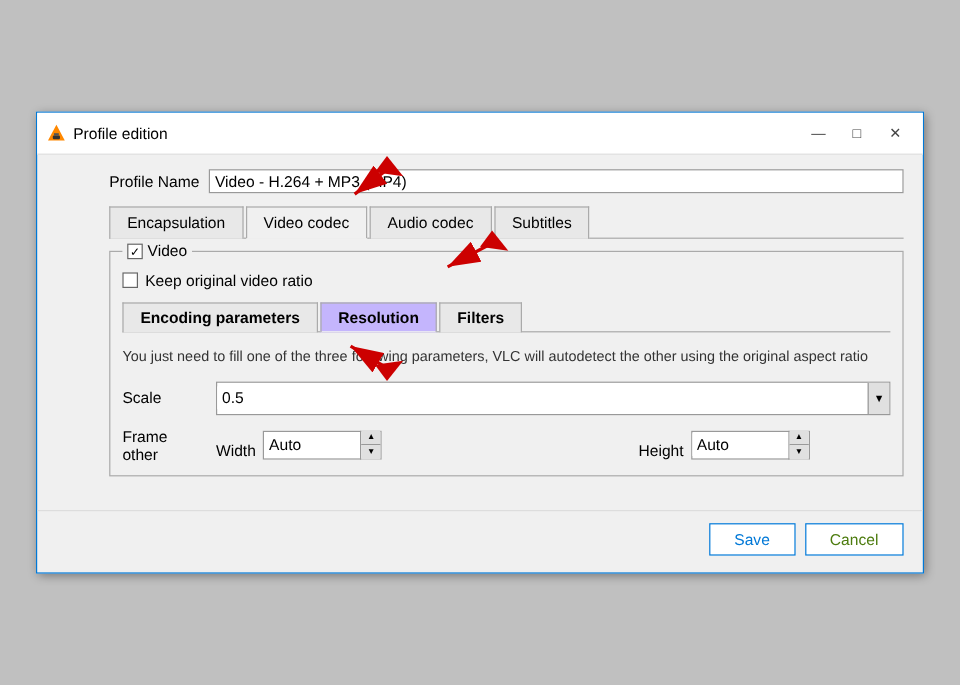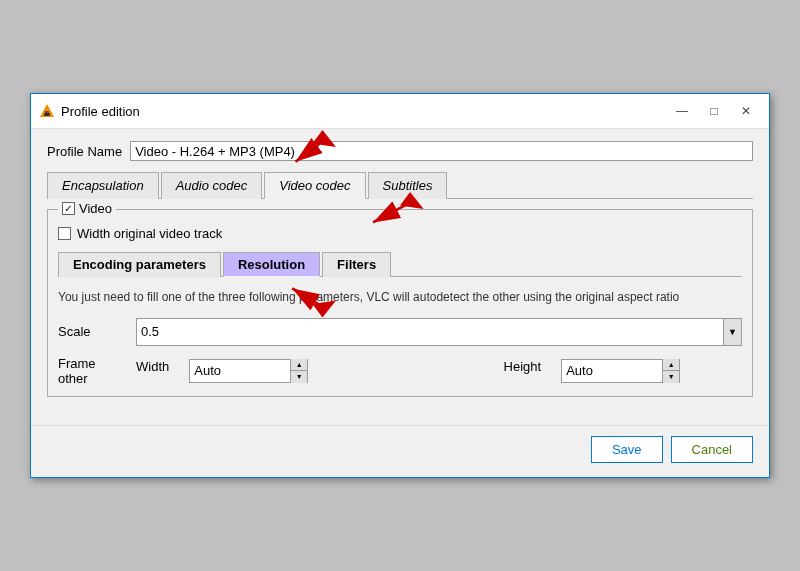--- a/index.html
+++ b/index.html
@@ -45,20 +45,21 @@
       cursor: pointer;
       display: flex;
       align-items: center;
       justify-content: center;
       font-size: 12px;
       color: #444;
     }
 
     .content {
       padding: 12px 16px;
+      margin-left: 44px;
     }
 
     .profile-name-row {
       display: flex;
       align-items: center;
       gap: 8px;
       margin-bottom: 10px;
     }
     .profile-name-label {
       white-space: nowrap;
@@ -71,21 +72,20 @@
       padding: 2px 4px;
       font-size: 13px;
       background: #fff;
     }
 
     
     .top-tabs {
       display: flex;
       border-bottom: 1px solid #aaa;
       margin-bottom: 10px;
-      font-style: italic;
     }
     .top-tab {
       padding: 5px 14px;
       border: 1px solid #aaa;
       border-bottom: none;
       background: #e8e8e8;
       cursor: pointer;
       font-size: 13px;
       margin-right: 2px;
       position: relative;
@@ -105,21 +105,21 @@
       position: relative;
       margin-bottom: 12px;
     }
     .video-section-legend {
       position: absolute;
       top: -9px;
       left: 10px;
       background: #f0f0f0;
       padding: 0 4px;
       display: flex;
-      align-items: center;
+      align-items: flex-end;
       gap: 4px;
     }
     .checkbox {
       width: 13px;
       height: 13px;
       border: 1px solid #666;
       background: #fff;
       display: inline-flex;
       align-items: center;
       justify-content: center;
@@ -211,35 +211,35 @@
       display: flex;
       align-items: center;
       gap: 8px;
     }
     .frame-size-label {
       width: 70px;
       font-size: 13px;
     }
     .wh-group {
       display: flex;
-      align-items: flex-start;
-      gap: 20px;
+      align-items: flex-end;
+      gap: 6px;
     }
     .wh-label {
       font-size: 13px;
     }
     .spinner-wrapper {
       display: flex;
       align-items: center;
       border: 1px solid #999;
       background: #fff;
       height: 24px;
     }
     .spinner-input {
-      width: 100px;
+      width: 80px;
       border: none;
       outline: none;
       padding: 2px 4px;
       font-size: 13px;
       background: #fff;
     }
     .spinner-btns {
       display: flex;
       flex-direction: column;
       border-left: 1px solid #999;
@@ -326,34 +326,34 @@
 
     <div class="content">
 
       <div class="profile-name-row">
         <label class="profile-name-label">Profile Name</label>
         <input class="profile-name-input" type="text" value="Video - H.264 + MP3 (MP4)" style="">
       </div>
 
       <div class="top-tabs">
         <div class="top-tab">Encapsulation</div>
+        <div class="top-tab active">Video codec</div>
         <div class="top-tab">Audio codec</div>
-        <div class="top-tab active">Video codec</div>
         <div class="top-tab">Subtitles</div>
       </div>
 
       <div class="video-section">
         <div class="video-section-legend">
           <div class="checkbox checked"></div>
           <span>Video</span>
         </div>
 
         <div class="keep-original-row">
           <div class="checkbox"></div>
-          <span>Width original video track</span>
+          <span>Keep original video ratio</span>
         </div>
 
         <div class="sub-tabs">
           <div class="sub-tab">Encoding parameters</div>
           <div class="sub-tab active">Resolution</div>
           <div class="sub-tab">Filters</div>
         </div>
 
         <div class="hint-text">You just need to fill one of the three following parameters, VLC will autodetect the other using the original aspect ratio</div>
 

